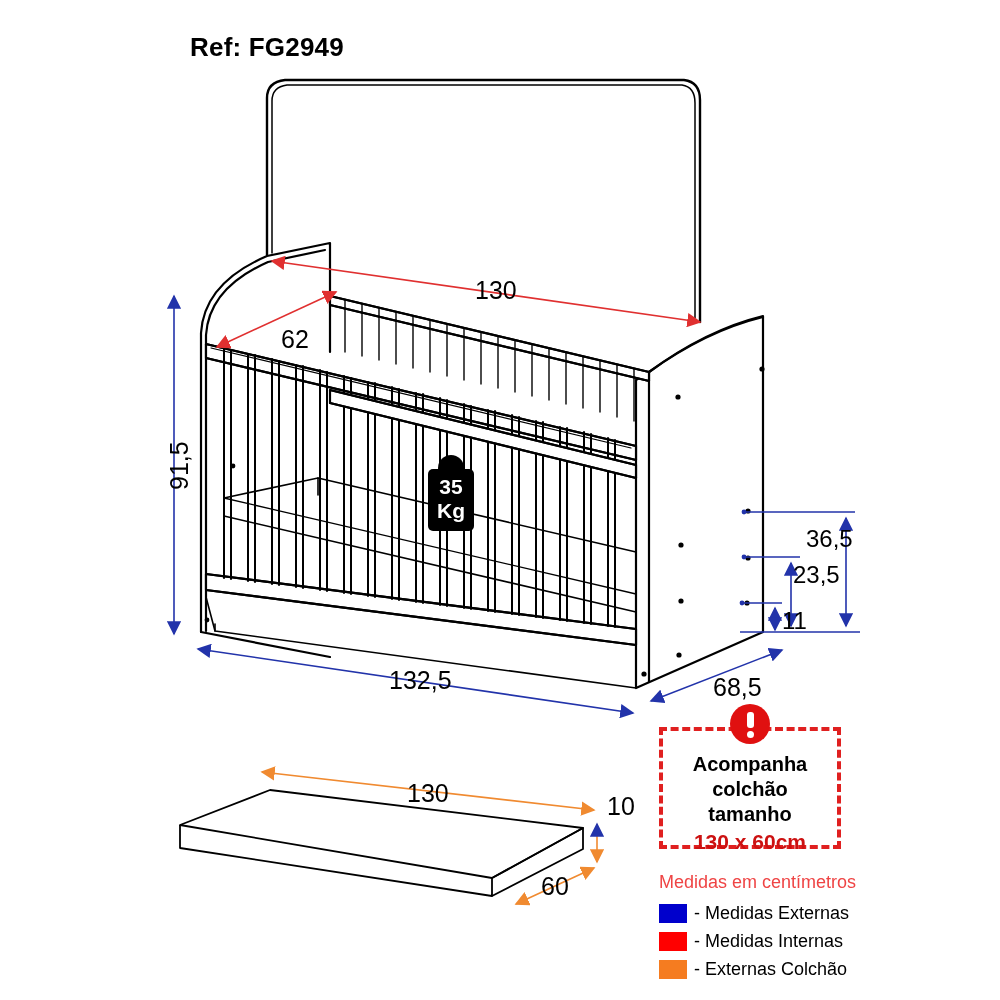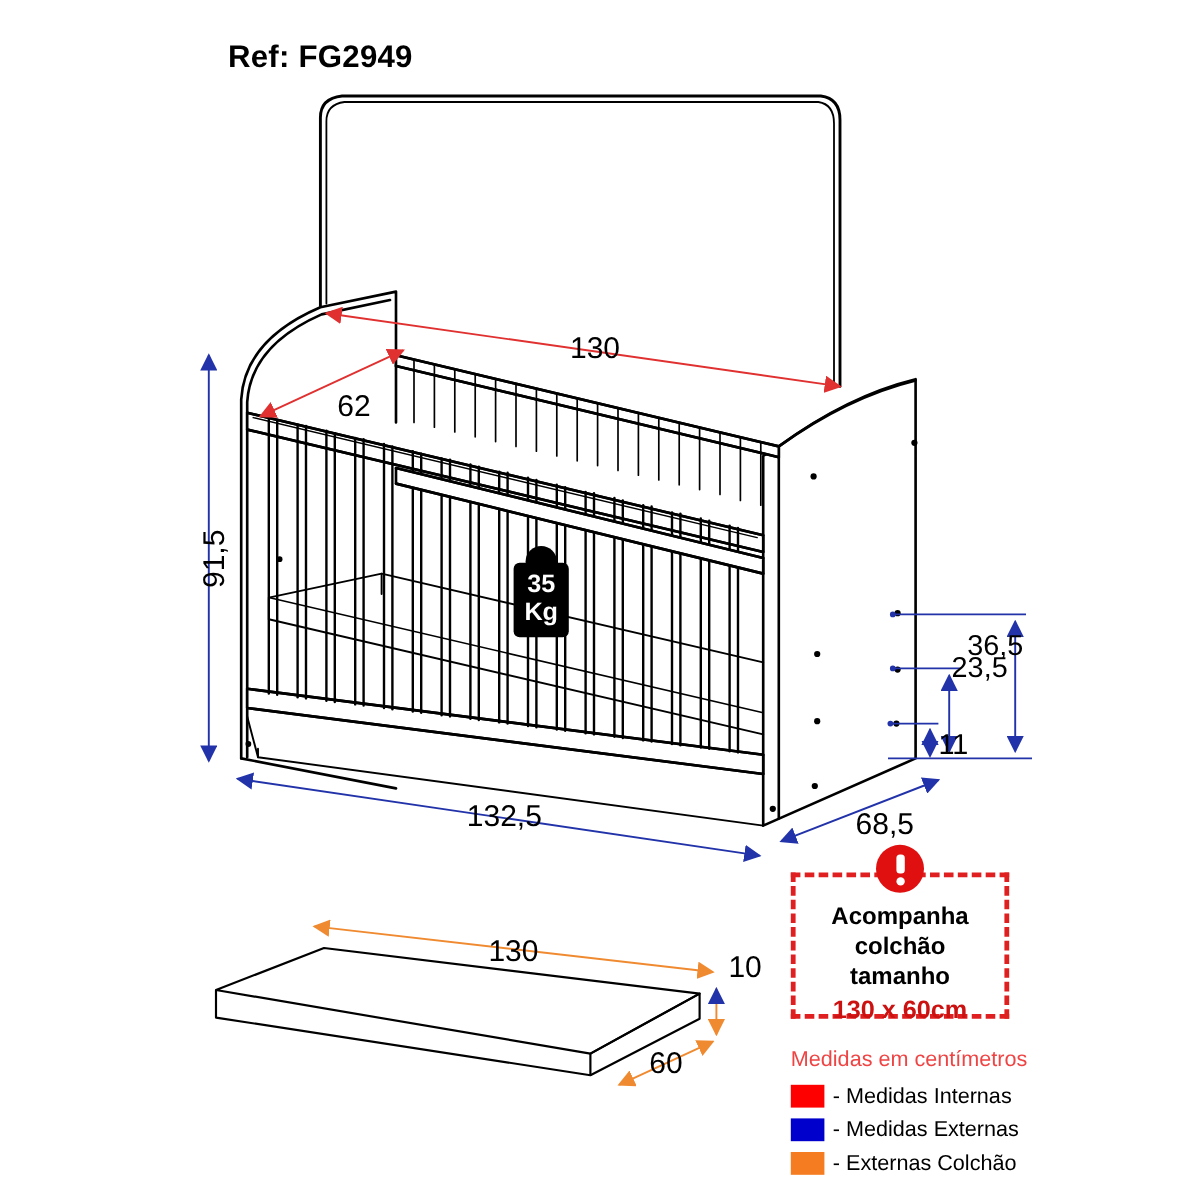--- a/index.html
+++ b/index.html
@@ -356,21 +356,21 @@
   </svg>
 
   <div class="dim-label" style="left:475px; top:276px;">130</div>
   <div class="dim-label" style="left:281px; top:325px;">62</div>
 
   <div class="dim-label rot90" style="left:165px; top:490px;">91,5</div>
   <div class="dim-label" style="left:389px; top:666px;">132,5</div>
   <div class="dim-label" style="left:713px; top:673px;">68,5</div>
 
   <div class="dim-label small" style="left:806px; top:525px;">36,5</div>
-  <div class="dim-label small" style="left:793px; top:543px;">23,5</div>
+  <div class="dim-label small" style="left:793px; top:561px;">23,5</div>
   <div class="dim-label small" style="left:782px; top:607px;">11</div>
 
   <div class="dim-label" style="left:407px; top:779px;">130</div>
   <div class="dim-label" style="left:541px; top:872px;">60</div>
   <div class="dim-label" style="left:607px; top:792px;">10</div>
 
   <div id="weight-knob"></div>
   <div id="weight-tag">
     <span>35</span><br>
     <span>Kg</span>
@@ -385,27 +385,27 @@
     <span>Acompanha</span><br>
     <span>colchão</span><br>
     <span>tamanho</span>
     <span id="warn-size">130 x 60cm</span>
   </div>
 
   <div id="legend">
     <div id="legend-title">Medidas em centímetros</div>
 
     <div class="legend-row">
+      <div class="legend-swatch" style="background:#0000cc;"></div>
+      <div class="legend-text">- Medidas Externas</div>
+    </div>
+
+    <div class="legend-row">
       <div class="legend-swatch" style="background:#ff0000;"></div>
       <div class="legend-text">- Medidas Internas</div>
-    </div>
-
-    <div class="legend-row">
-      <div class="legend-swatch" style="background:#0000cc;"></div>
-      <div class="legend-text">- Medidas Externas</div>
     </div>
 
     <div class="legend-row">
       <div class="legend-swatch" style="background:#f57c20;"></div>
       <div class="legend-text">- Externas Colchão</div>
     </div>
   </div>
 
 </div>
 

